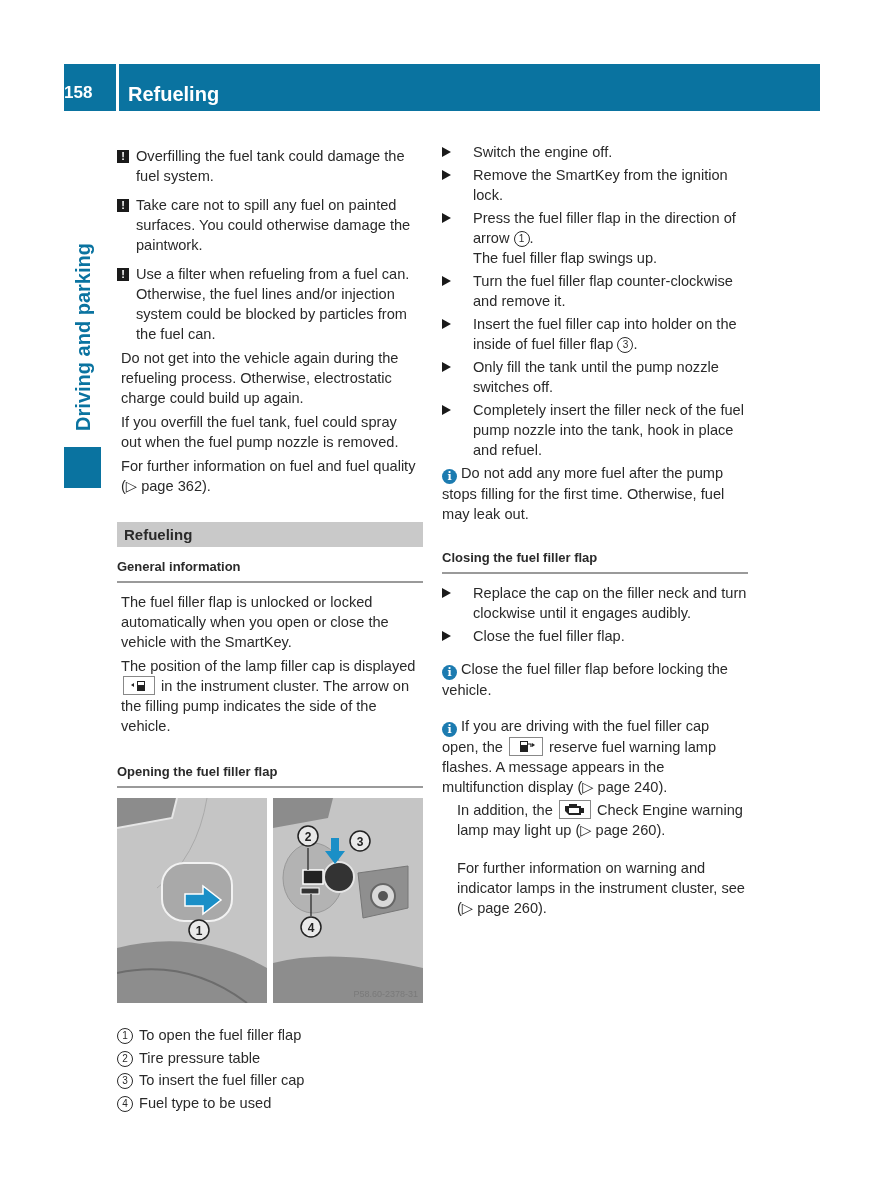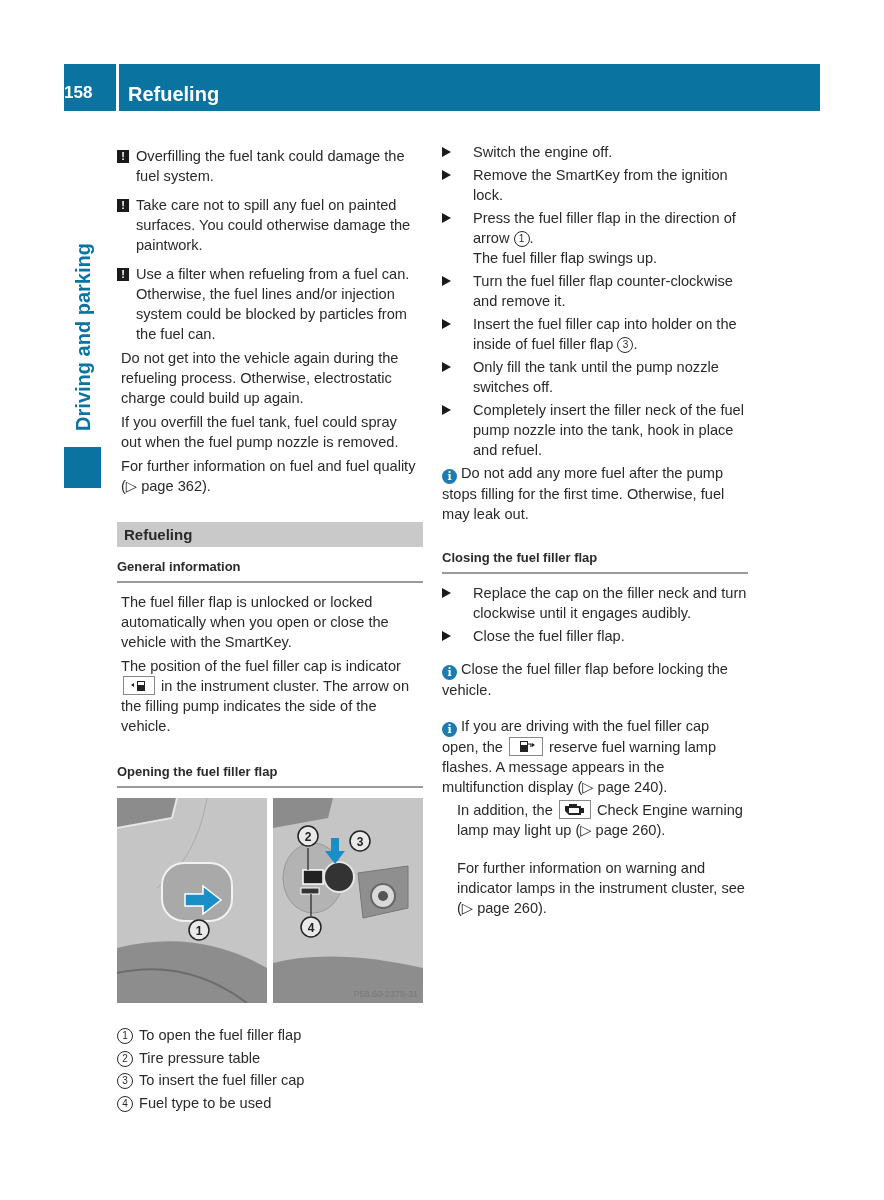--- a/index.html
+++ b/index.html
@@ -68,21 +68,21 @@
     </div>
 
   <p class="para">Do not get into the vehicle again during the refueling process. Otherwise, electrostatic charge could build up again.</p>
   <p class="para">If you overfill the fuel tank, fuel could spray out when the fuel pump nozzle is removed.</p>
   <p class="para">For further information on fuel and fuel quality (▷ page 362).</p>
 
   <div class="sec-bar">Refueling</div>
   <div class="subhead">General information</div>
   <p class="para">The fuel filler flap is unlocked or locked automatically when you open or close the vehicle with the SmartKey.</p>
   <p class="para">
-    <span>The position of the fuel filler cap is indicator</span><br>
+    <span>The position of the lamp filler cap is displayed</span><br>
     <span class="lamp" style="width:30px">
       <svg width="30" height="17" viewBox="0 0 30 17">
           <polygon points="7,8 10,6 10,10" fill="#222"></polygon>
           <rect x="13" y="4" width="8" height="10" fill="#222"></rect>
           <rect x="14" y="5" width="6" height="3" fill="#fff"></rect>
         </svg>
     </span>
     <span>in the instrument cluster. The arrow on the filling pump indicates the side of the vehicle.</span>
   </p>
 

